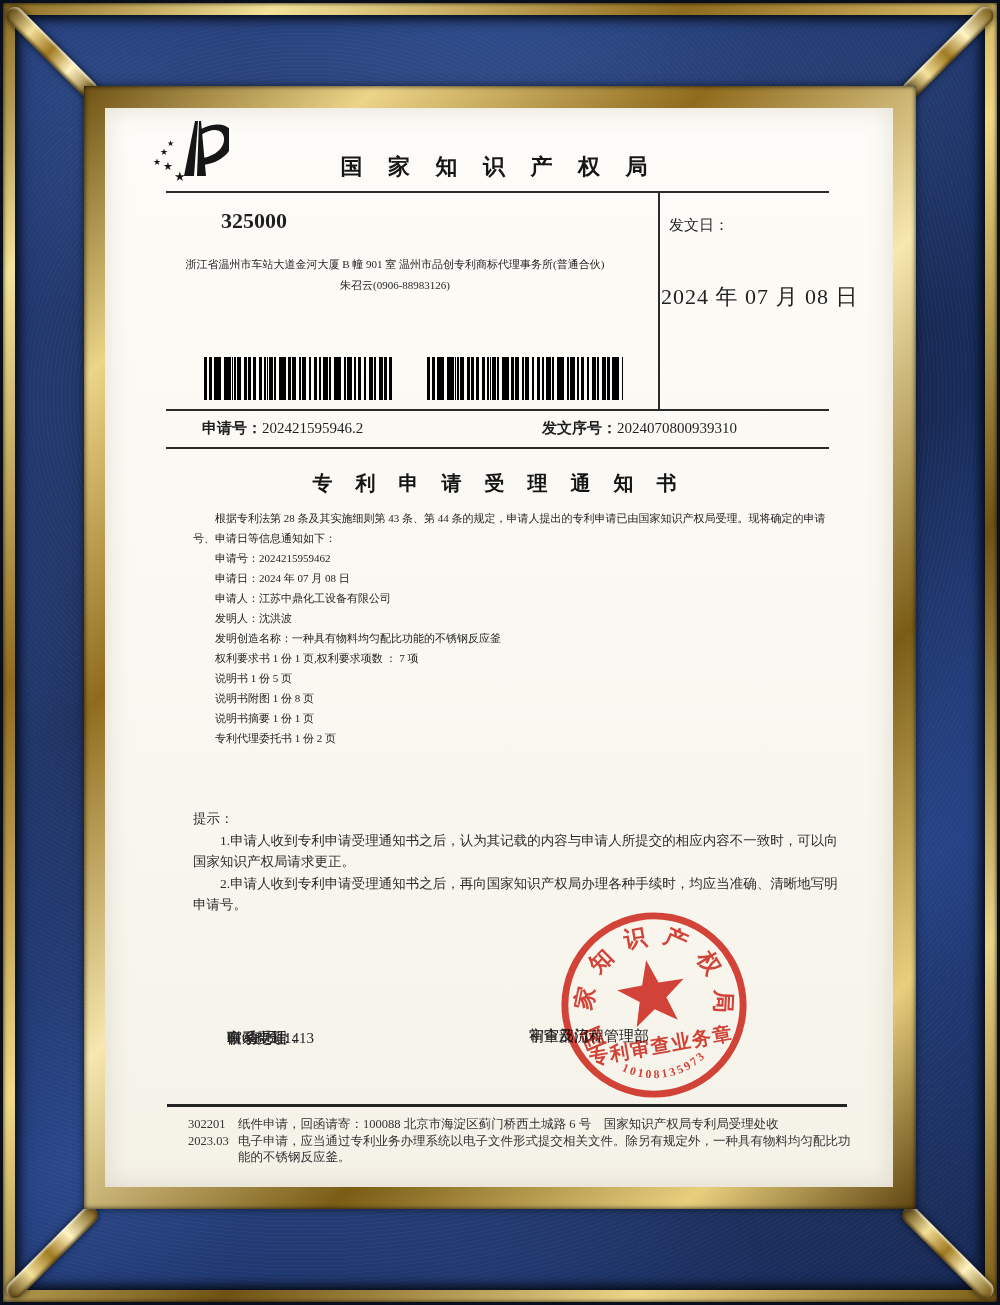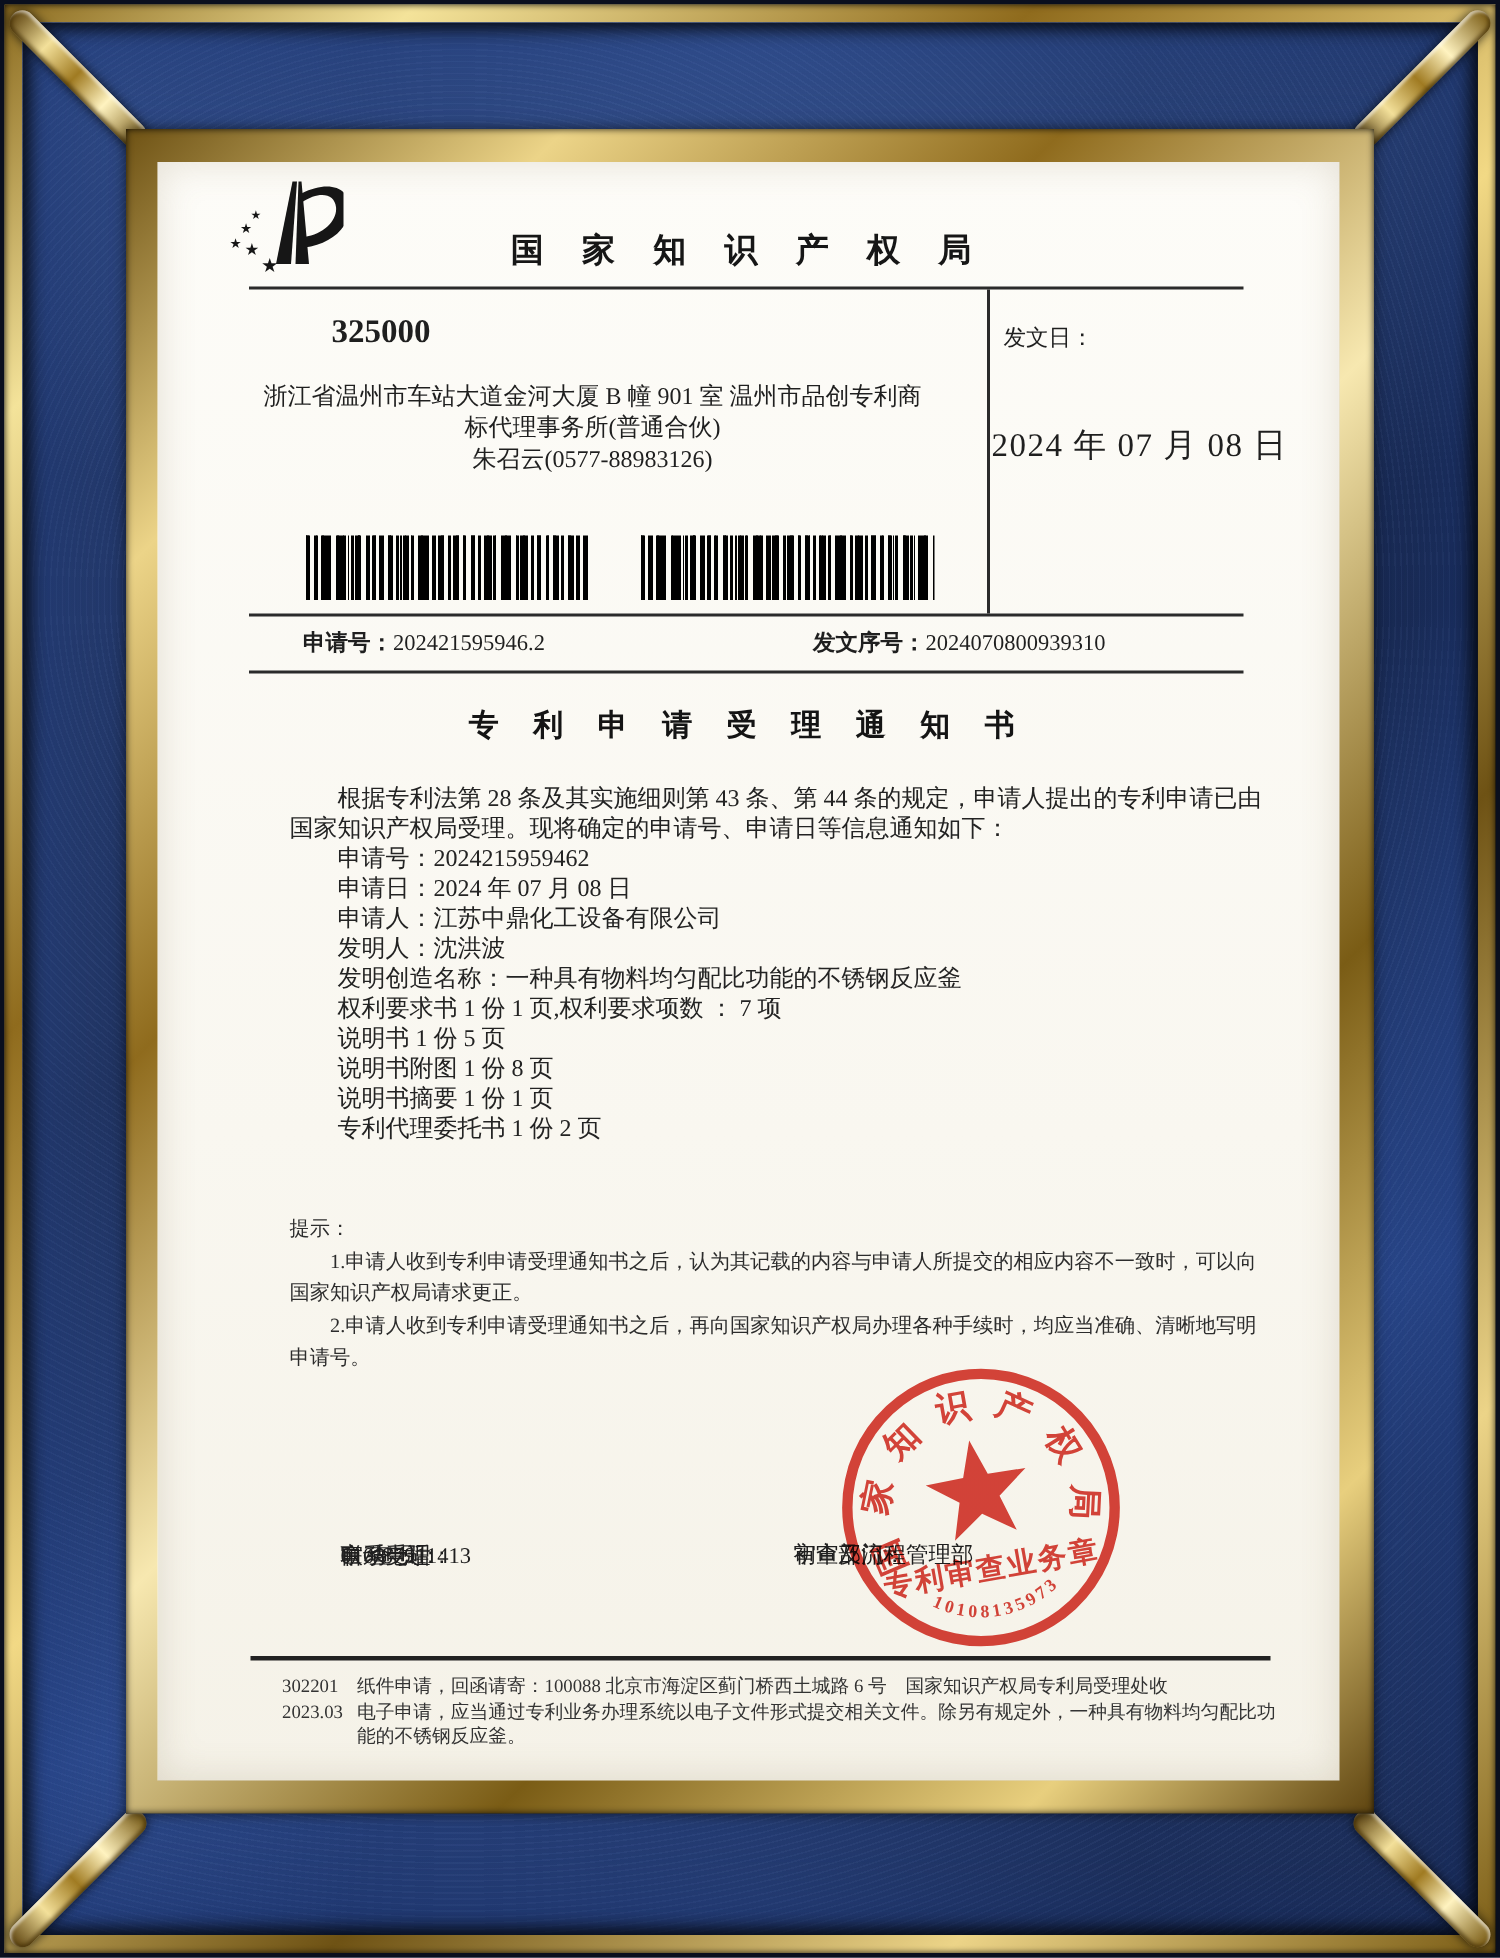--- a/index.html
+++ b/index.html
@@ -49,42 +49,42 @@
     box-shadow:inset 0 0 26px rgba(130,110,70,.20);
     color:#1f1f1f;
   }
   .paper *{position:absolute;}
   .rule{background:#2b2b2b;}
   .agency{top:44px;left:0;width:100%;text-align:center;font-size:22px;font-weight:600;letter-spacing:10px;color:#161616;}
   .logo{left:46px;top:10px;}
   .r1{left:61px;top:83px;width:663px;height:2px;}
   .vdiv{left:553px;top:85px;width:2px;height:216px;background:#2b2b2b;}
   .postcode{left:116px;top:100px;font-size:22px;font-weight:600;}
-  .addr{left:64px;top:146px;width:452px;text-align:center;font-size:16px;line-height:21px;}
+  .addr{left:64px;top:146px;width:452px;text-align:center;font-size:11px;line-height:21px;}
   .addr div{position:static;}
   .dispatch-label{left:564px;top:108px;font-size:15px;}
   .dispatch-date{left:556px;top:174px;font-size:22px;letter-spacing:1px;white-space:nowrap;}
   .barcode{
     top:249px;height:43px;
     background-image:
       repeating-linear-gradient(90deg,#000 0 2px,transparent 2px 5px),
       repeating-linear-gradient(90deg,#000 0 1px,transparent 1px 7px),
       repeating-linear-gradient(90deg,#000 0 3px,transparent 3px 11px);
   }
   .bc1{left:99px;width:188px;}
   .bc2{left:322px;width:196px;}
   .r2{left:61px;top:301px;width:663px;height:2px;}
   .numline{top:311px;font-size:15px;font-weight:600;white-space:nowrap;}
   .app-no{left:97px;}
   .serial-no{left:437px;}
   .numline span{position:static;font-weight:400;}
   .numline .lbl{font-weight:600;}
   .r3{left:61px;top:339px;width:663px;height:2px;}
   .doc-title{top:362px;left:0;width:100%;text-align:center;font-size:20px;font-weight:700;letter-spacing:9px;color:#141414;}
-  .bodyblock{left:88px;top:415px;width:654px;font-size:16px;line-height:20px;color:#232323;}
+  .bodyblock{left:88px;top:400px;width:654px;font-size:11px;line-height:20px;color:#232323;}
   .bodyblock p,.bodyblock div{position:static;margin:0;}
   .bodyblock .para1{text-indent:2em;}
   .bodyblock .detail{padding-left:2em;}
   .tips{left:88px;top:700px;width:658px;font-size:13.5px;line-height:21.5px;color:#2c2c2c;}
   .tips p,.tips div{position:static;margin:0;}
   .tips .tip{text-indent:2em;}
   .signoff-left{left:122px;top:919px;font-size:15px;line-height:23px;white-space:nowrap;}
   .signoff-left div{position:static;}
   .signoff-dept{left:424px;top:919px;font-size:15px;white-space:nowrap;}
   .seal{left:450px;top:798px;width:198px;height:198px;transform:rotate(-10deg);opacity:.92;mix-blend-mode:multiply;}
@@ -118,21 +118,21 @@
       <text x="12" y="52" font-size="11" fill="#161616">★</text>
       <text x="23" y="63" font-size="13" fill="#161616">★</text>
     </svg>
     <div class="agency">国 家 知 识 产 权 局</div>
     <div class="rule r1"></div>
     <div class="vdiv"></div>
 
     <div class="postcode">325000</div>
     <div class="addr">
       <div>浙江省温州市车站大道金河大厦 B 幢 901 室 温州市品创专利商标代理事务所(普通合伙)</div>
-      <div>朱召云(0577-88983126)</div>
+      <div>朱召云(0906-88983126)</div>
     </div>
 
     <div class="dispatch-label">发文日：</div>
     <div class="dispatch-date">2024 年 07 月 08 日</div>
 
     <div class="barcode bc1"></div>
     <div class="barcode bc2"></div>
 
     <div class="rule r2"></div>
     <div class="numline app-no"><span class="lbl">申请号：</span><span>202421595946.2</span></div>

